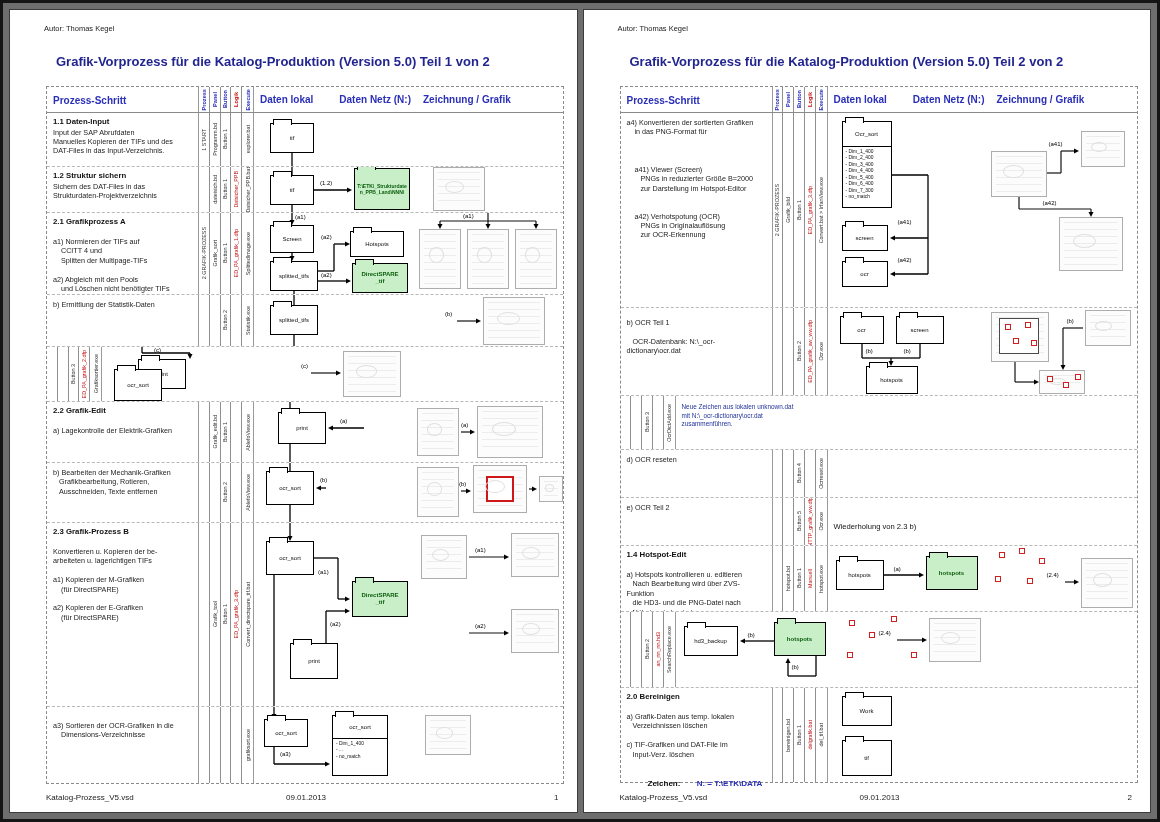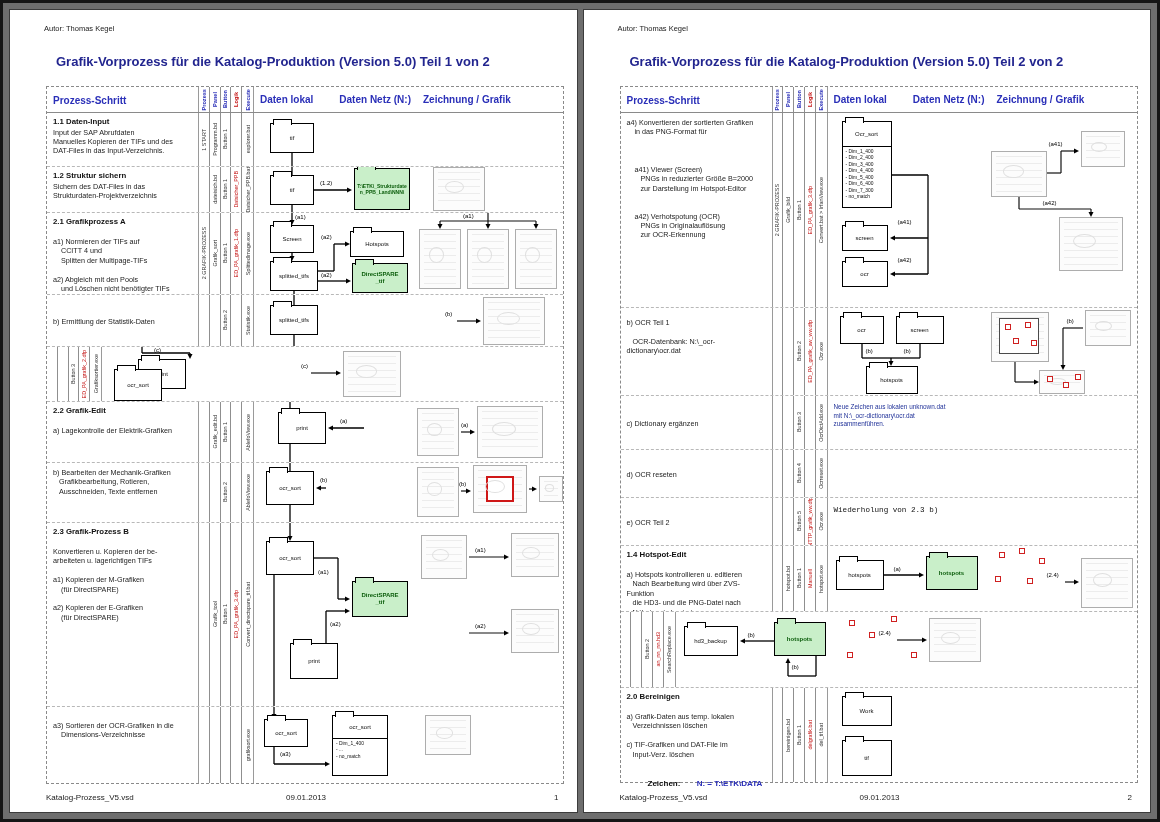--- a/index.html
+++ b/index.html
@@ -8,21 +8,21 @@
   .frame{width:1160px;height:822px;background:#6e6e6e;border:3px solid #151515;display:flex;gap:5px;padding:6px;}
   .page{background:#ffffff;border:1px solid #3c3c3c;flex:1;position:relative;overflow:hidden;}
   .author{position:absolute;left:34px;top:14px;font-size:7.5px;color:#222;}
   .ptitle-main{position:absolute;left:46px;top:44px;font-size:13px;font-weight:bold;color:#22258f;}
   .tbl{position:absolute;left:36px;top:76px;width:518px;border:1px dashed #8a8a8a;background:#fff;}
   .row{display:flex;border-bottom:1px dashed #b8b8b8;position:relative;}
   .row:last-child{border-bottom:none;}
   .hrow{border-bottom:1px solid #8a8a8a;height:26px;}
   .c{position:relative;overflow:hidden;}
   .proc{width:152px;padding:4px 4px 2px 6px;border-right:1px solid #9a9a9a;}
-  .proc.vc{display:flex;flex-direction:column;justify-content:center;}
+  .proc.vc{display:flex;flex-direction:column;}
   .flags{width:55px;display:flex;border-right:1px solid #9a9a9a;}
   .fc{width:11px;border-right:1px solid #8f8f8f;position:relative;display:flex;align-items:center;justify-content:center;overflow:hidden;}
   .fc:last-child{border-right:none;}
   .data{width:163px;}
   .draw{flex:1;}
   .steptitle{font-size:7.8px;font-weight:bold;color:#111;white-space:pre-line;line-height:1.25;}
   .stepbody{font-size:7.2px;color:#222;white-space:pre-line;line-height:1.3;margin-top:1px;}
   .vt{writing-mode:vertical-rl;transform:rotate(180deg);font-size:5.4px;color:#333;white-space:nowrap;}
   .fc:nth-child(4) .vt{color:#c41212;}
   .hvt{color:#2a2fb8;font-weight:bold;font-size:5.6px;}
@@ -687,23 +687,20 @@
           <span class="al" style="left:76px;top:10px;">(b)</span>
           <div class="th" style="left:94px;top:2px;width:46px;height:36px;"></div>
           <div class="th" style="left:48px;top:62px;width:46px;height:24px;"></div>
           <span class="hs" style="left:56px;top:68px;"></span>
           <span class="hs" style="left:72px;top:74px;"></span>
           <span class="hs" style="left:84px;top:66px;"></span>
         </div>
       </div>
 
       <div class="row" style="height:54px">
-        <div class="c proc vc">
-          <div class="stepbody">c) Dictionary ergänzen</div>
-        </div>
         <div class="c flags">
           <div class="fc">
               <span class="vt"></span>
             </div>
           <div class="fc">
               <span class="vt"></span>
             </div>
           <div class="fc">
               <span class="vt">Button 3</span>
             </div>
@@ -762,21 +759,21 @@
               <span class="vt">Button 5</span>
             </div>
           <div class="fc">
               <span class="vt">NTTP_grafik_ww.dfp</span>
             </div>
           <div class="fc">
               <span class="vt">Ocr.exe</span>
             </div>
         </div>
         <div class="c data">
-          <div class="plain" style="left:6px;top:8px;width:154px;font-family:Liberation Mono, monospace;">Wiederholung von 2.3 b)</div>
+          <div class="plain" style="left:6px;top:24px;width:154px;">Wiederholung von 2.3 b)</div>
         </div>
         <div class="c draw"></div>
       </div>
 
       <div class="row" style="height:66px">
         <div class="c proc">
           <div class="steptitle">1.4 Hotspot-Edit</div>
           <div class="stepbody">
 a) Hotspots kontrollieren u. editieren
 &nbsp;&nbsp;&nbsp;Nach Bearbeitung wird über ZVS-Funktion

